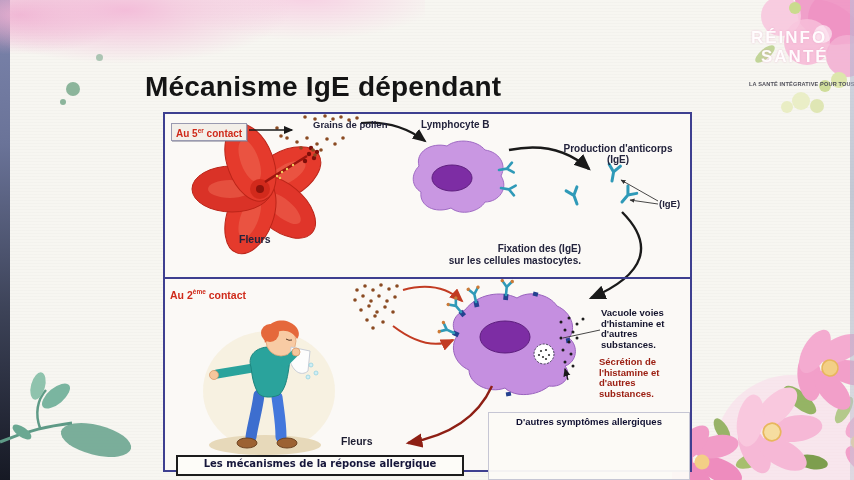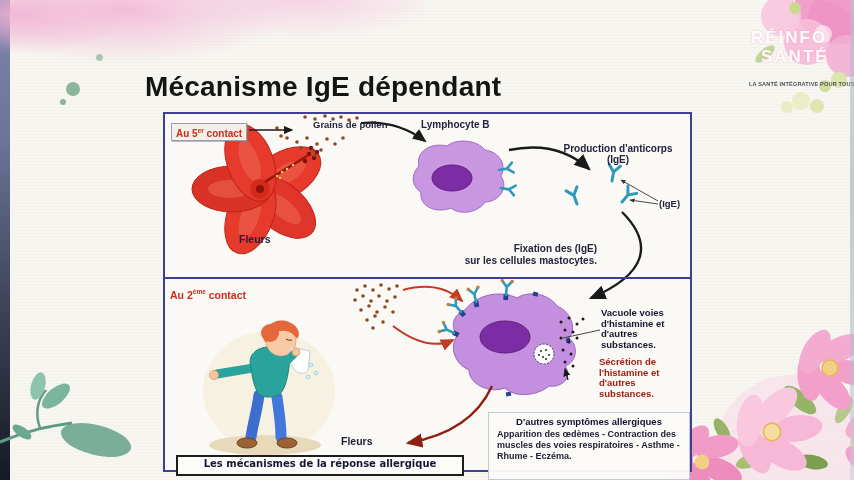--- a/index.html
+++ b/index.html
@@ -39,21 +39,21 @@
   .art{position:absolute;left:0;top:0;}
   .lbl{position:absolute;font-weight:bold;font-size:10px;color:#23233c;line-height:11px;white-space:nowrap;}
   .red{color:#cf2a1a;}
   .c1box{left:6px;top:9px;padding:1px 4px;background:#f3efe9;border:1px solid #9a9ab0;
      box-shadow:1px 1px 0 rgba(120,120,140,.5);}
   sup.sp{font-size:6.5px;vertical-align:super;}
   .pollen-lbl{left:118px;top:5px;font-size:9.5px;margin-left:30px;}
   .lymph-lbl{left:256px;top:5px;}
   .prod-lbl{left:386px;top:29px;width:134px;text-align:center;white-space:normal;}
   .ige-lbl{left:494px;top:84px;font-size:9.5px;}
-  .fixation{left:288px;top:129px;width:144px;text-align:right;white-space:normal;line-height:11.5px;}
+  .fixation{left:272px;top:129px;width:144px;text-align:right;white-space:normal;line-height:11.5px;}
   .c2-lbl{left:5px;top:172px;font-size:10.5px;}
   .vac-lbl{left:436px;top:194px;width:74px;font-size:9.5px;line-height:10.5px;
      color:#15152e;white-space:normal;}
   .sec-lbl{left:434px;top:243px;width:80px;font-size:9.5px;line-height:10.5px;
      color:#9c2013;white-space:normal;}
   .rhume-lbl{left:176px;top:322px;font-size:10.5px;color:#1c1c30;}
   .fleurs-lbl{left:74px;top:120px;font-size:10.5px;}
   .symptoms{left:323px;top:298px;width:202px;height:68px;box-sizing:border-box;
      background:rgba(252,250,246,.96);border:1px solid #c6c6d4;white-space:normal;}
   .symptoms .s-title{font-size:9.5px;font-weight:bold;color:#101032;text-align:center;margin:3px 2px 2px;}
@@ -373,19 +373,18 @@
     <div class="lbl fixation">
       <div>Fixation des (IgE)</div>
       <div>sur les cellules mastocytes.</div>
     </div>
     <div class="lbl red c2-lbl"><span>Au 2</span><sup class="sp">ème</sup><span> contact</span></div>
     <div class="lbl vac-lbl">Vacuole voies d'histamine et d'autres substances.</div>
     <div class="lbl sec-lbl">Sécrétion de l'histamine et d'autres substances.</div>
     <div class="lbl rhume-lbl">Fleurs</div>
     <div class="lbl symptoms">
       <div class="s-title">D'autres symptômes allergiques</div>
-      <div class="s-body">Apparition des œdèmes - Contraction des muscles des voies respiratoires - Asthme - Rhume - Eczéma.</div>
     </div>
     <div class="lbl caption">Les mécanismes de la réponse allergique</div>
   </div>
 
   <div class="right-strip"></div>
 </div>
 
 </body></html>

